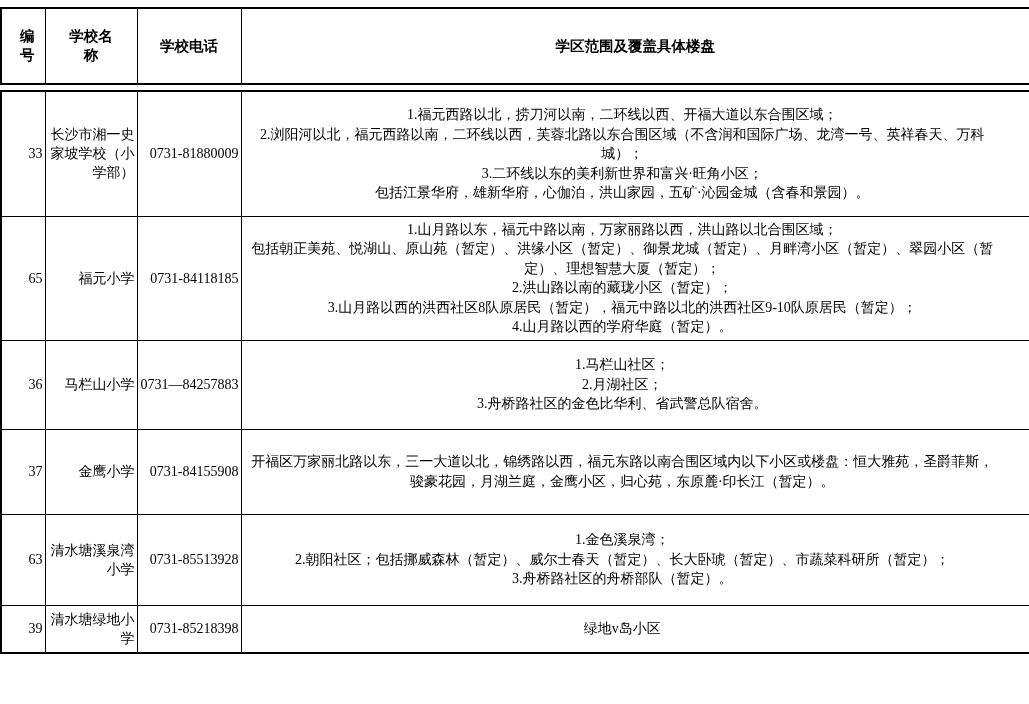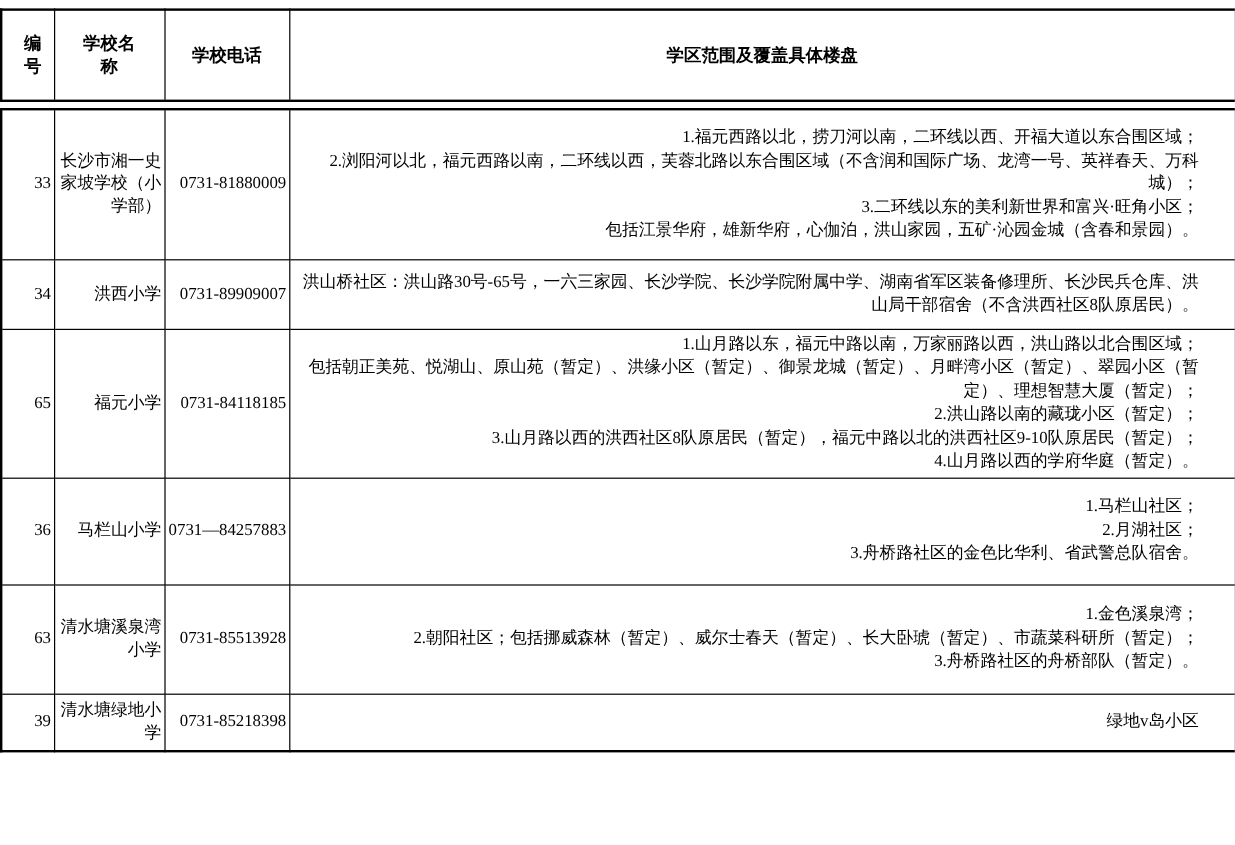--- a/index.html
+++ b/index.html
@@ -37,21 +37,21 @@
     font-size: 14px;
     vertical-align: middle;
     padding: 2px;
   }
   td.num, td.name, td.phone {
     text-align: right;
     line-height: 19px;
   }
   td.phone { white-space: nowrap; }
   td.district {
-    text-align: right;
+    text-align: center;
     padding: 3px 30px 3px 4px;
     line-height: 19.5px;
     margin-top: 36px;
   }
   .line { margin: 0; }
 </style>
 </head>
 <body>
 
 <div class="doc">
@@ -87,28 +87,20 @@
       <td class="name">长沙市湘一史家坡学校（小学部）</td>
       <td class="phone">0731-81880009</td>
       <td class="district">
         <div class="line">1.福元西路以北，捞刀河以南，二环线以西、开福大道以东合围区域；</div>
         <div class="line">2.浏阳河以北，福元西路以南，二环线以西，芙蓉北路以东合围区域（不含润和国际广场、龙湾一号、英祥春天、万科城）；</div>
         <div class="line">3.二环线以东的美利新世界和富兴·旺角小区；</div>
         <div class="line">包括江景华府，雄新华府，心伽泊，洪山家园，五矿·沁园金城（含春和景园）。</div>
       </td>
     </tr>
 
-    <tr style="height:58px">
-      <td class="num">34</td>
-      <td class="name">洪西小学</td>
-      <td class="phone">0731-89909007</td>
-      <td class="district">
-        <div class="line">洪山桥社区：洪山路30号-65号，一六三家园、长沙学院、长沙学院附属中学、湖南省军区装备修理所、长沙民兵仓库、洪山局干部宿舍（不含洪西社区8队原居民）。</div>
-      </td>
-    </tr>
 
     <tr style="height:123px">
       <td class="num">65</td>
       <td class="name">福元小学</td>
       <td class="phone">0731-84118185</td>
       <td class="district">
         <div class="line">1.山月路以东，福元中路以南，万家丽路以西，洪山路以北合围区域；</div>
         <div class="line">包括朝正美苑、悦湖山、原山苑（暂定）、洪缘小区（暂定）、御景龙城（暂定）、月畔湾小区（暂定）、翠园小区（暂定）、理想智慧大厦（暂定）；</div>
         <div class="line">2.洪山路以南的藏珑小区（暂定）；</div>
         <div class="line">3.山月路以西的洪西社区8队原居民（暂定），福元中路以北的洪西社区9-10队原居民（暂定）；</div>
@@ -120,20 +112,28 @@
       <td class="num">36</td>
       <td class="name">马栏山小学</td>
       <td class="phone">0731—84257883</td>
       <td class="district">
         <div class="line">1.马栏山社区；</div>
         <div class="line">2.月湖社区；</div>
         <div class="line">3.舟桥路社区的金色比华利、省武警总队宿舍。</div>
       </td>
     </tr>
 
+    <tr style="height:85px">
+      <td class="num">37</td>
+      <td class="name">金鹰小学</td>
+      <td class="phone">0731-84155908</td>
+      <td class="district">
+        <div class="line">开福区万家丽北路以东，三一大道以北，锦绣路以西，福元东路以南合围区域内以下小区或楼盘：恒大雅苑，圣爵菲斯，骏豪花园，月湖兰庭，金鹰小区，归心苑，东原麓·印长江（暂定）。</div>
+      </td>
+    </tr>
 
     <tr style="height:91px">
       <td class="num">63</td>
       <td class="name">清水塘溪泉湾小学</td>
       <td class="phone">0731-85513928</td>
       <td class="district">
         <div class="line">1.金色溪泉湾；</div>
         <div class="line">2.朝阳社区；包括挪威森林（暂定）、威尔士春天（暂定）、长大卧琥（暂定）、市蔬菜科研所（暂定）；</div>
         <div class="line">3.舟桥路社区的舟桥部队（暂定）。</div>
       </td>

